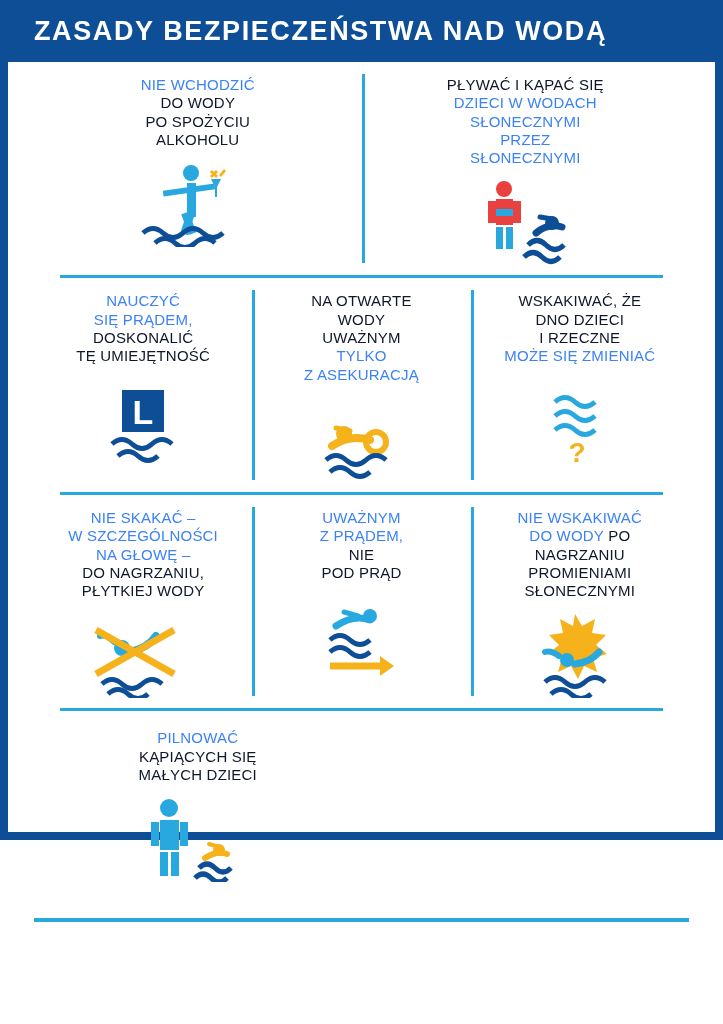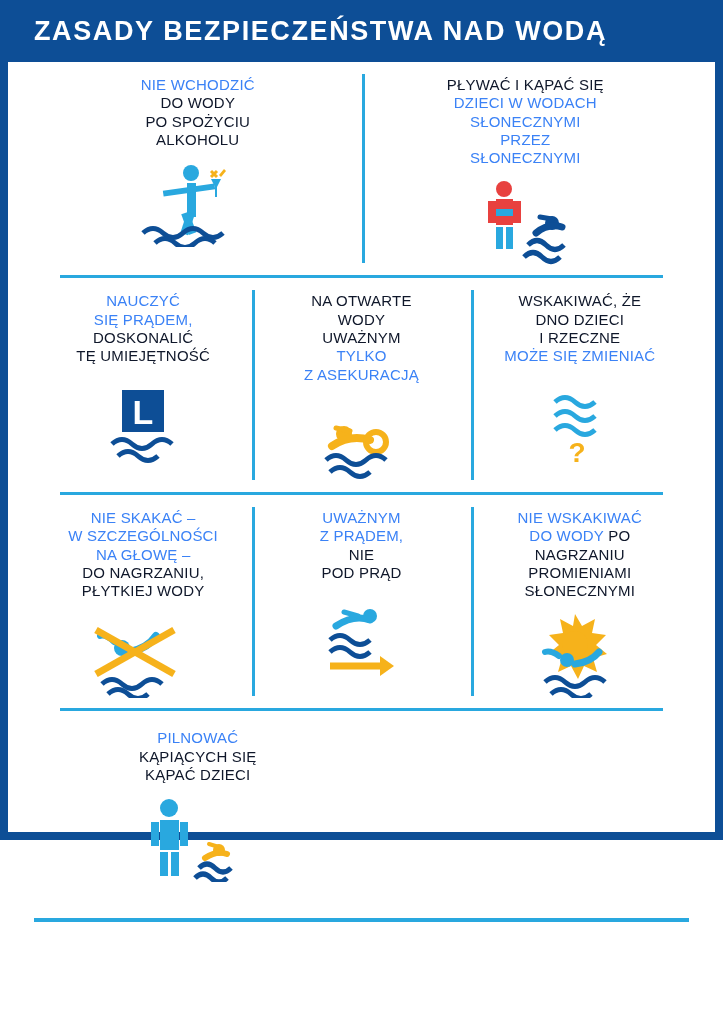--- a/index.html
+++ b/index.html
@@ -296,21 +296,21 @@
     </div>
 
     <div class="divider"></div>
 
     <div class="row row-last">
 
       <div class="cell">
         <div class="cap">
           <b>PILNOWAĆ</b><br>
           <span class="lt">KĄPIĄCYCH SIĘ</span><br>
-          <span class="lt">KĄPAĆ DZIECI</span>
+          <span class="lt">MAŁYCH DZIECI</span>
         </div>
         <div class="art">
           <svg width="150" height="86" viewBox="0 0 150 86">
             <circle cx="46" cy="12" r="9" fill="#29a8df"></circle>
             <rect x="37" y="24" width="19" height="30" fill="#29a8df"></rect>
             <rect x="37" y="56" width="8" height="24" fill="#29a8df"></rect>
             <rect x="48" y="56" width="8" height="24" fill="#29a8df"></rect>
             <rect x="28" y="26" width="8" height="24" fill="#29a8df"></rect>
             <rect x="57" y="26" width="8" height="24" fill="#29a8df"></rect>
             <circle cx="96" cy="54" r="6" fill="#f6b21b"></circle>

